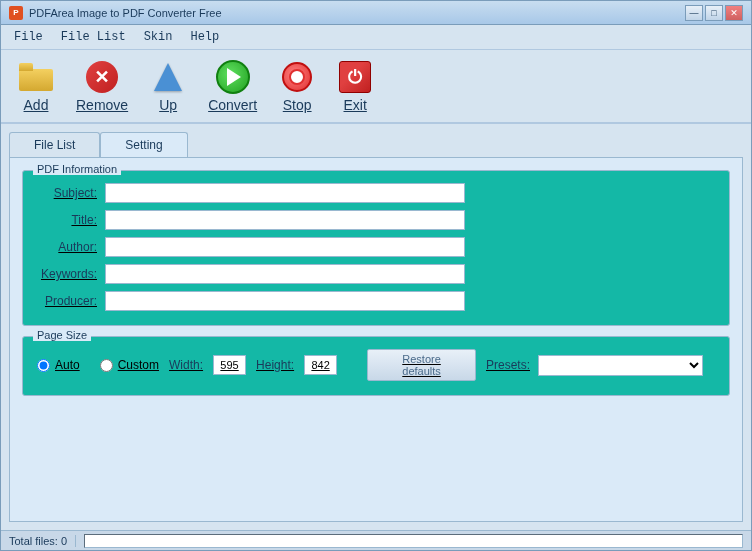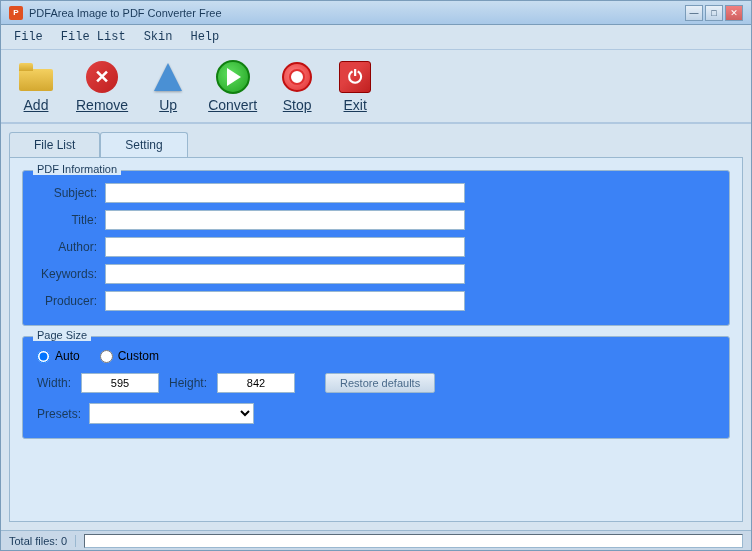--- a/index.html
+++ b/index.html
@@ -261,21 +261,22 @@
     .setting-panel {
       display: flex;
       flex-direction: column;
       gap: 10px;
     }
     .group-box {
       border: 1px solid #9ab8d0;
       border-radius: 3px;
       padding: 12px 26px 14px 14px;
       position: relative;
-      background: #3b82f6;
+      background: #14b8a6;
+      text-decoration: underline;
     }
     .group-box-title {
       position: absolute;
       top: -8px;
       left: 10px;
       background: #daeaf8;
       padding: 0 4px;
       font-size: 11px;
       color: #1a3a5a;
     }
@@ -297,21 +298,21 @@
       height: 20px;
       border: 1px solid #9ab8d0;
       background: white;
       padding: 1px 3px;
       font-size: 11px;
       outline: none;
       max-width: 360px;
     }
     .page-size-content {
       display: flex;
-      flex-direction: column;
+      flex-direction: row;
       gap: 10px;
     }
     .radio-row {
       display: flex;
       align-items: center;
       gap: 20px;
     }
     .radio-option {
       display: flex;
       align-items: center;
@@ -322,21 +323,21 @@
     .dim-row {
       display: flex;
       align-items: center;
       gap: 10px;
     }
     .dim-label {
       font-size: 12px;
       color: #1a3a5a;
     }
     .dim-input {
-      width: 78px;
+      width: 33px;
       height: 20px;
       border: 1px solid #9ab8d0;
       background: white;
       text-align: center;
       font-size: 11px;
       outline: none;
     }
     .restore-btn {
       padding: 3px 14px;
       background: linear-gradient(to bottom, #e8f0f8, #c8d8e8);

